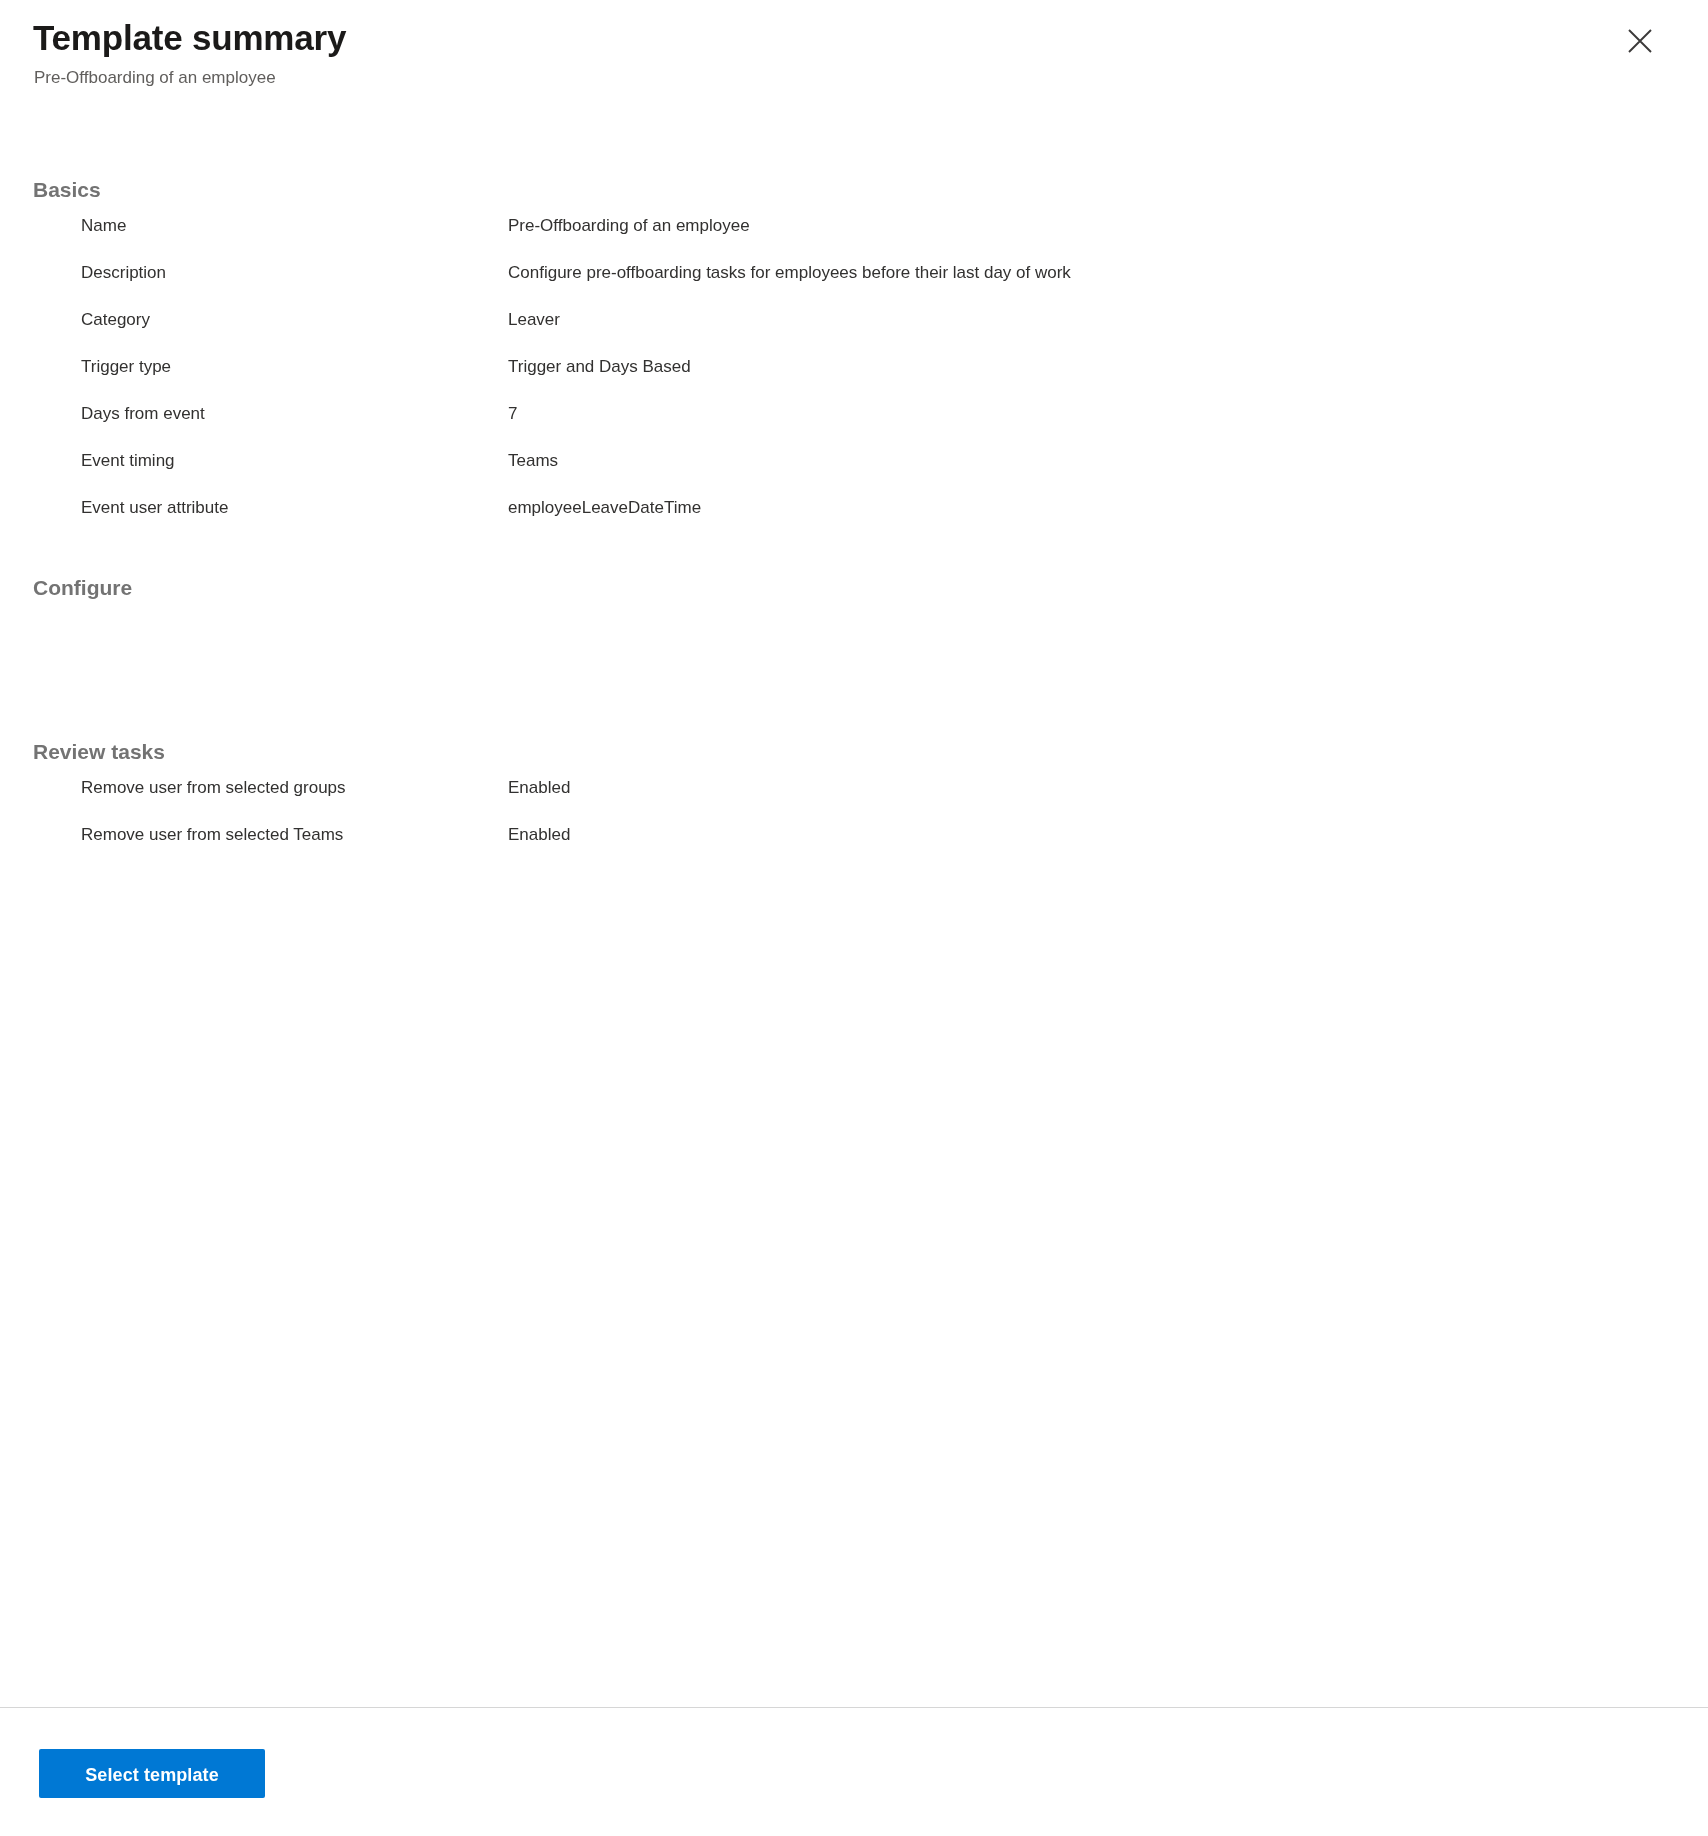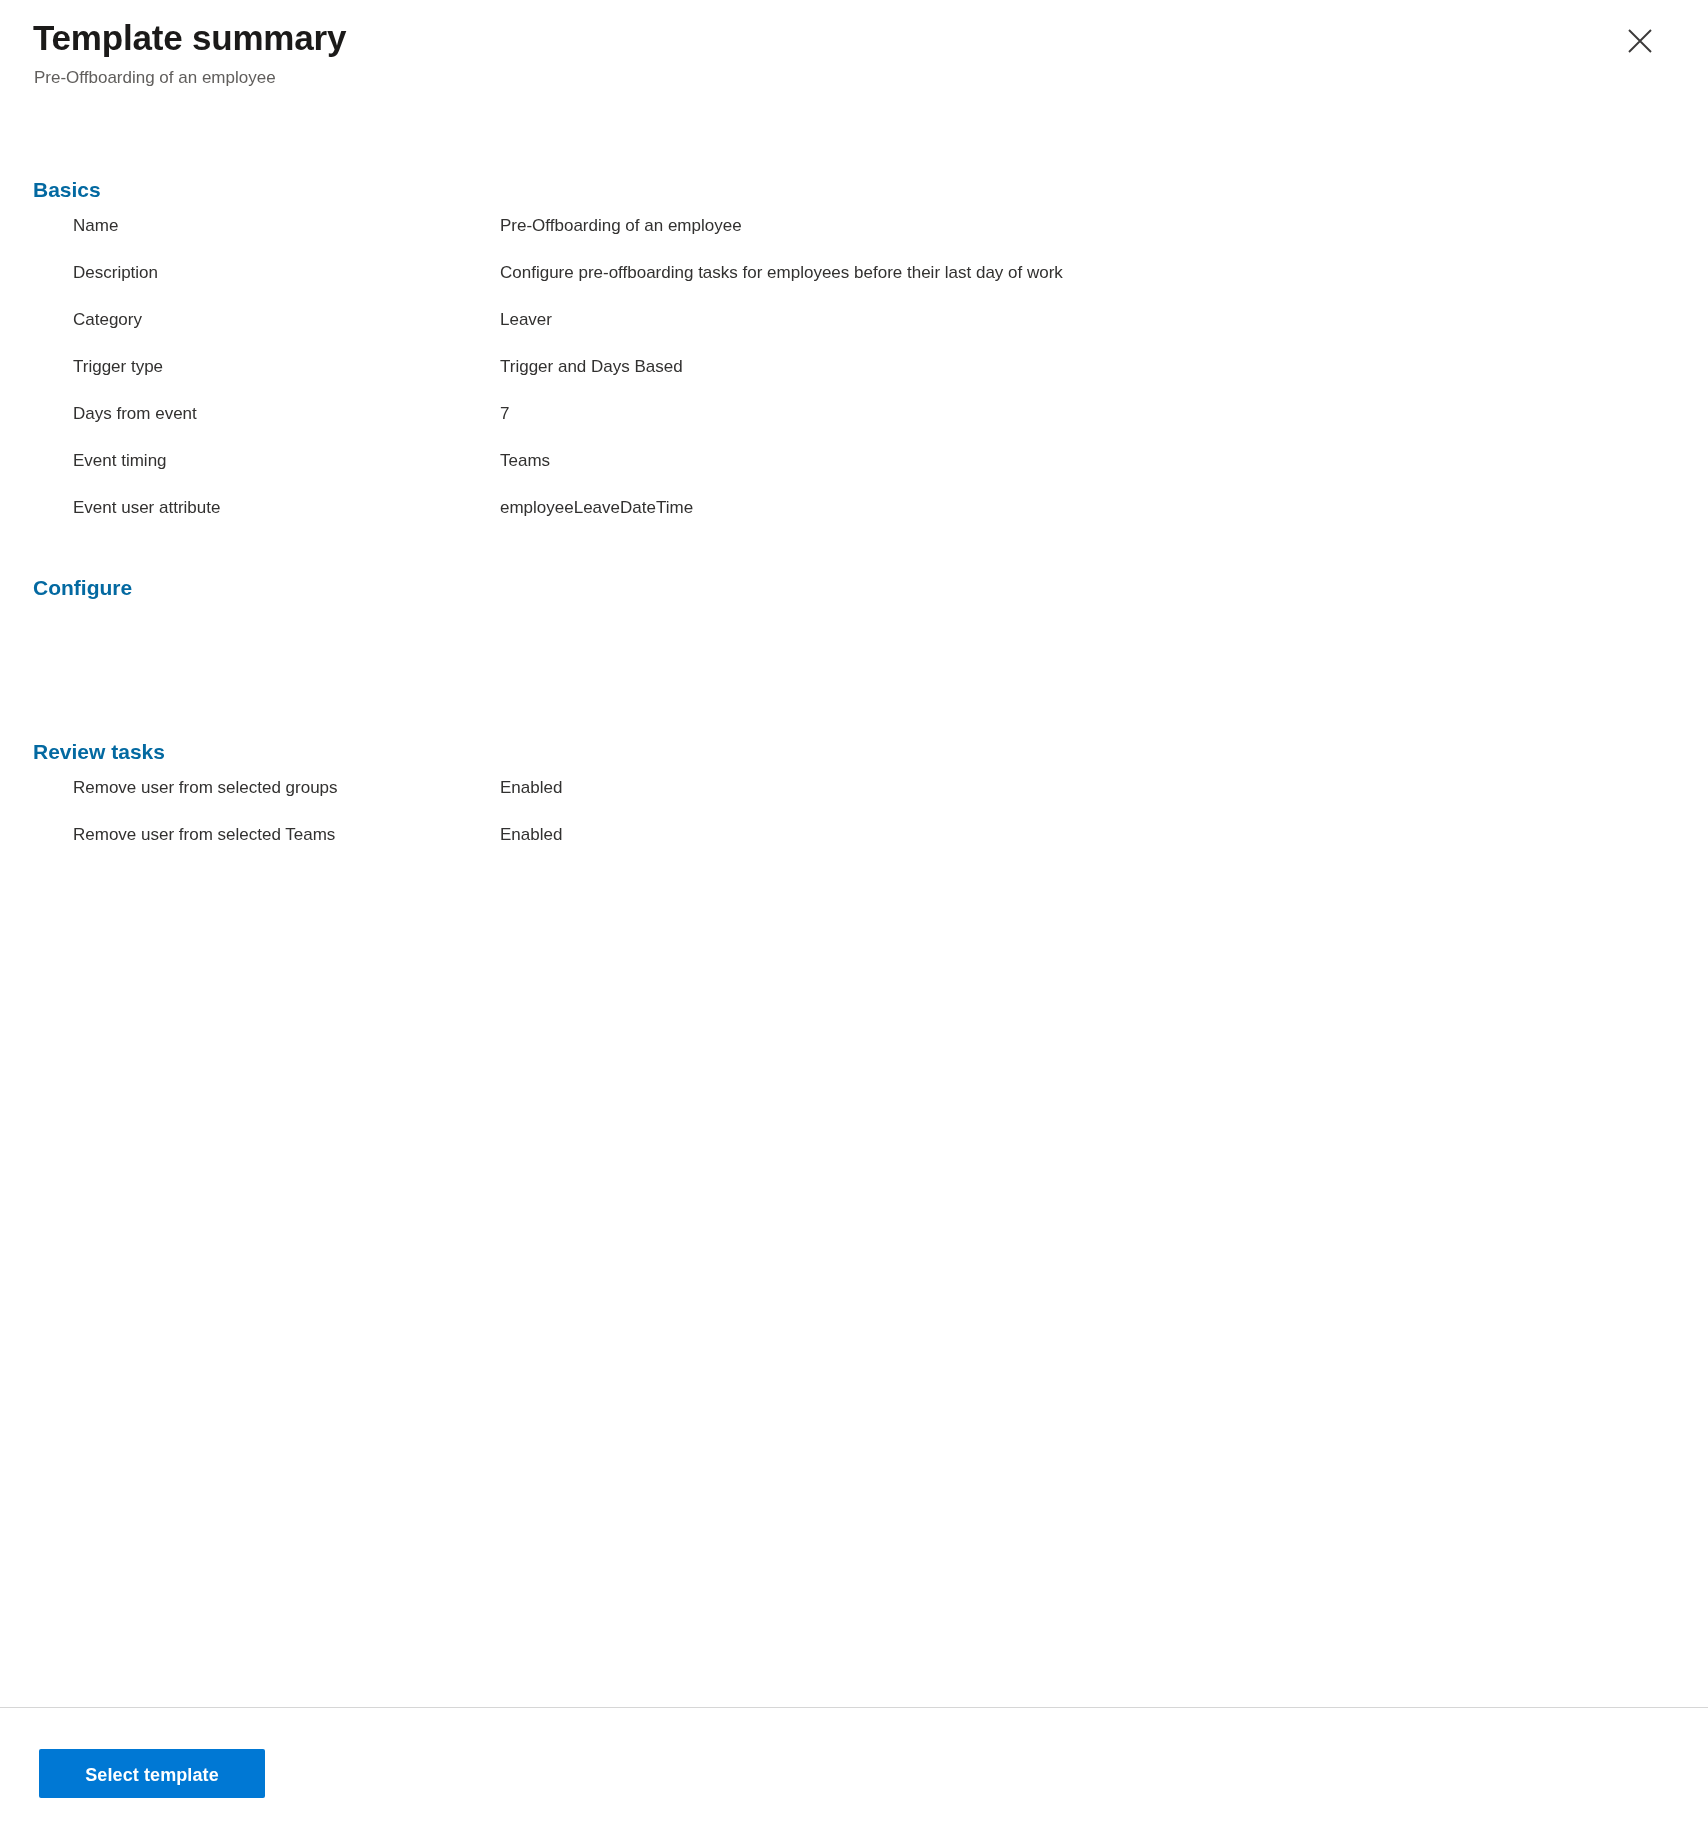--- a/index.html
+++ b/index.html
@@ -76,28 +76,28 @@
     position: absolute;
     left: 0;
     width: 1708px;
   }
   .section-heading {
     position: absolute;
     left: 33px;
     top: 0;
     font-size: 21px;
     font-weight: 700;
-    color: #0369a1;
+    color: #737373;
     line-height: 28px;
     white-space: nowrap;
     text-align: center;
   }
   .rows {
     position: absolute;
-    left: 4px;
+    left: 12px;
     top: 37px;
     width: 1608px;
     padding-left: 36px;
   }
   .kv-row {
     position: relative;
     height: 47px;
     width: 1708px;
   }
   .kv-label {

